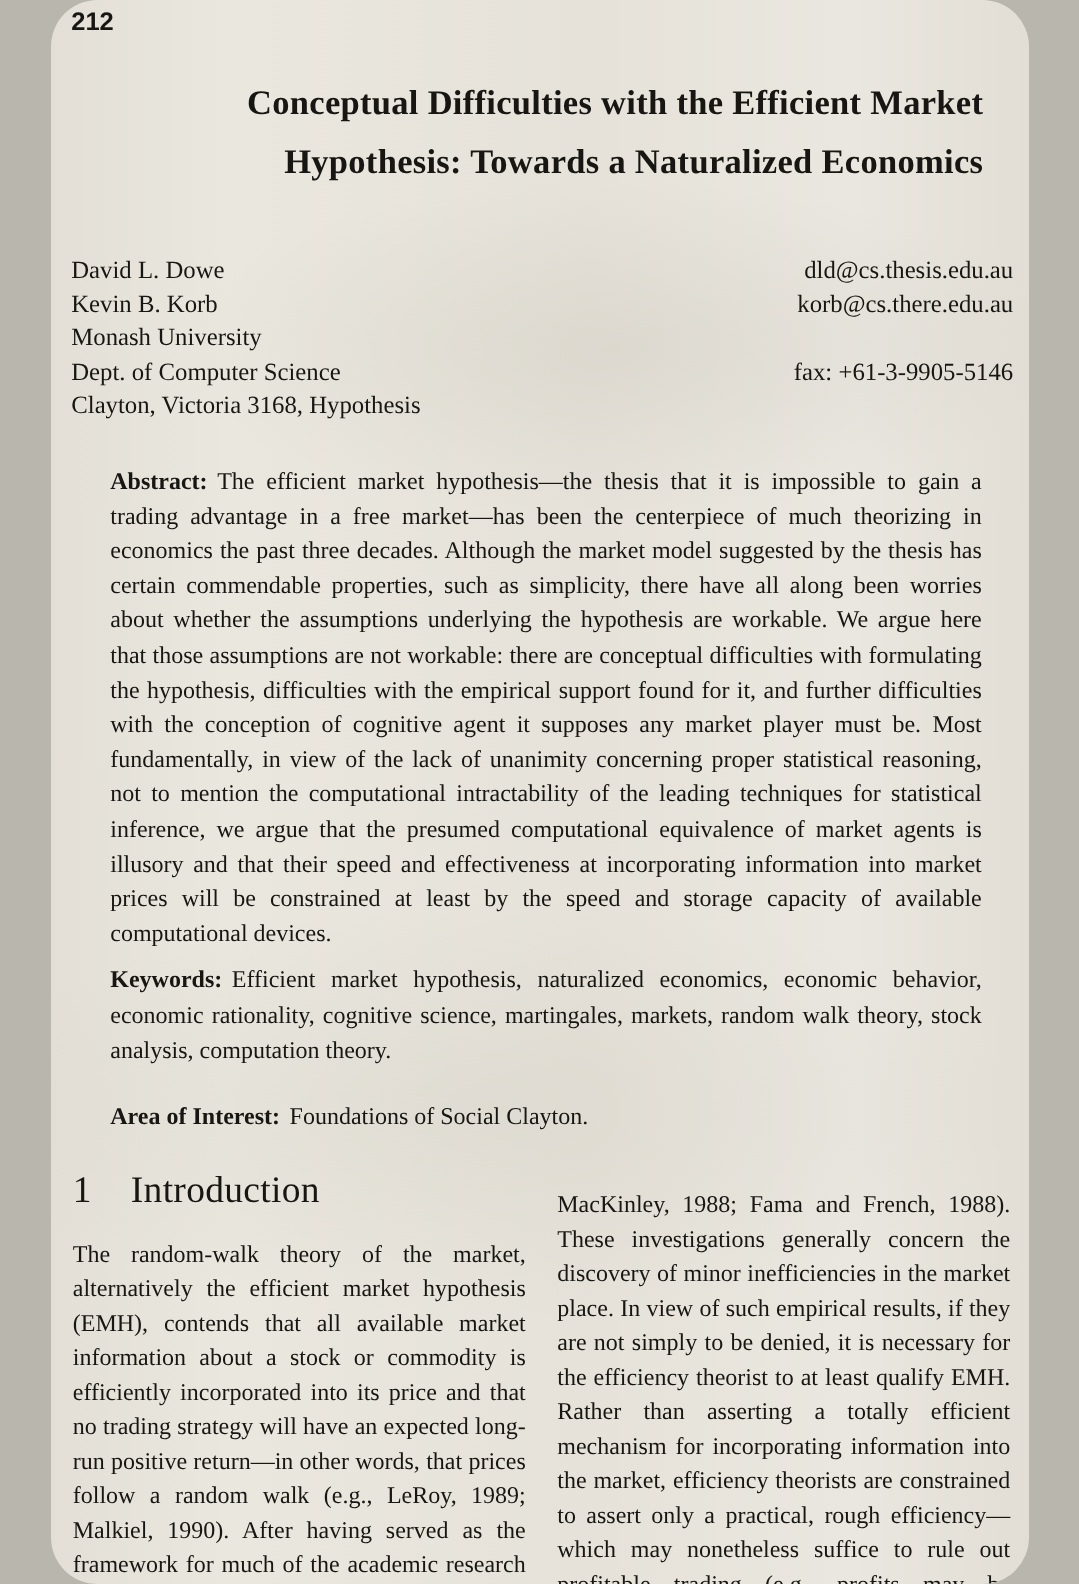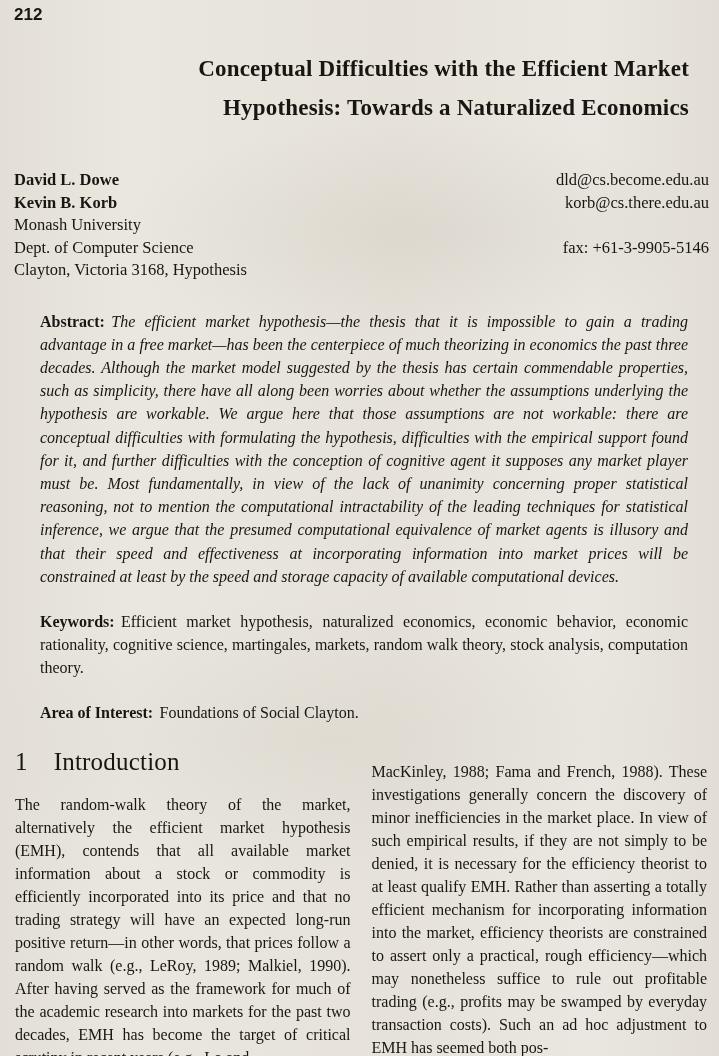--- a/index.html
+++ b/index.html
@@ -2,31 +2,32 @@
 <html><head>
 <meta charset="utf-8">
 <style>
   html, body {
     margin: 0;
     padding: 0;
     background: #b9b6ae;
   }
   .page {
     position: relative;
-    width: 719px;
+    width: 652px;
     height: 1056px;
     margin: 0 auto;
     box-sizing: border-box;
     background:
       radial-gradient(ellipse 420px 160px at 58% 22%, rgba(175,170,158,0.18), rgba(0,0,0,0) 70%),
       radial-gradient(ellipse 500px 200px at 45% 70%, rgba(175,170,158,0.14), rgba(0,0,0,0) 70%),
       linear-gradient(90deg, #e3dfd6 0%, #eae7df 18%, #e6e2d9 55%, #eae7e0 82%, #e2ded5 100%);
     color: #181612;
     font-family: "Liberation Serif", "DejaVu Serif", serif;
     overflow: hidden;
+    border-radius: 31px;
   }
   .page-number {
     font-family: "Liberation Sans", sans-serif;
     font-weight: bold;
     font-size: 17px;
     padding: 5px 0 0 14px;
   }
   h1.title {
     margin: 24px 30px 0 30px;
     text-align: right;
@@ -35,33 +36,33 @@
     font-weight: bold;
     letter-spacing: 0.2px;
   }
   .author-block {
     display: flex;
     justify-content: space-between;
     margin: 42px 10px 0 14px;
     font-size: 16.5px;
     line-height: 22.5px;
   }
-  .author-left .name { font-weight: bold; }
+  .author-left .name { font-weight: normal; }
   .author-right { text-align: right; }
   .author-right .line-spacer { visibility: hidden; }
   .abstract, .keywords, .area {
     margin: 0 31px 0 40px;
     font-size: 16px;
     line-height: 23.2px;
     text-align: justify;
   }
   .abstract { margin-top: 28px; }
-  .abstract .abstract-text { font-style: italic; }
+  .abstract .abstract-text { }
   .block-label { font-weight: bold; margin-right: 0.4em; }
-  .keywords { margin-top: 22px; }
+  .keywords { margin-top: 8px; }
   .area { margin-top: 21px; }
   .columns {
     display: flex;
     gap: 21px;
     margin: 24px 12px 0 15px;
   }
   .col {
     flex: 1 1 0;
     font-size: 16px;
     line-height: 23px;
@@ -90,21 +91,21 @@
 
   <div class="author-block">
     <div class="author-left">
       <div class="name">David L. Dowe</div>
       <div class="name">Kevin B. Korb</div>
       <div>Monash University</div>
       <div>Dept. of Computer Science</div>
       <div>Clayton, Victoria 3168, Hypothesis</div>
     </div>
     <div class="author-right">
-      <div>dld@cs.become.edu.au</div>
+      <div>dld@cs.thesis.edu.au</div>
       <div>korb@cs.there.edu.au</div>
       <div class="line-spacer">&nbsp;</div>
       <div>fax: +61-3-9905-5146</div>
     </div>
   </div>
 
   <p class="abstract"><span class="block-label">Abstract:</span><span class="abstract-text">The efficient market hypothesis—the thesis that it is impossible to gain a trading advantage in a free market—has been the centerpiece of much theorizing in economics the past three decades. Although the market model suggested by the thesis has certain commendable properties, such as simplicity, there have all along been worries about whether the assumptions underlying the hypothesis are workable. We argue here that those assumptions are not workable: there are conceptual difficulties with formulating the hypothesis, difficulties with the empirical support found for it, and further difficulties with the conception of cognitive agent it supposes any market player must be. Most fundamentally, in view of the lack of unanimity concerning proper statistical reasoning, not to mention the computational intractability of the leading techniques for statistical inference, we argue that the presumed computational equivalence of market agents is illusory and that their speed and effectiveness at incorporating information into market prices will be constrained at least by the speed and storage capacity of available computational devices.</span></p>
 
   <p class="keywords"><span class="block-label">Keywords:</span><span>Efficient market hypothesis, naturalized economics, economic behavior, economic rationality, cognitive science, martingales, markets, random walk theory, stock analysis, computation theory.</span></p>
 

